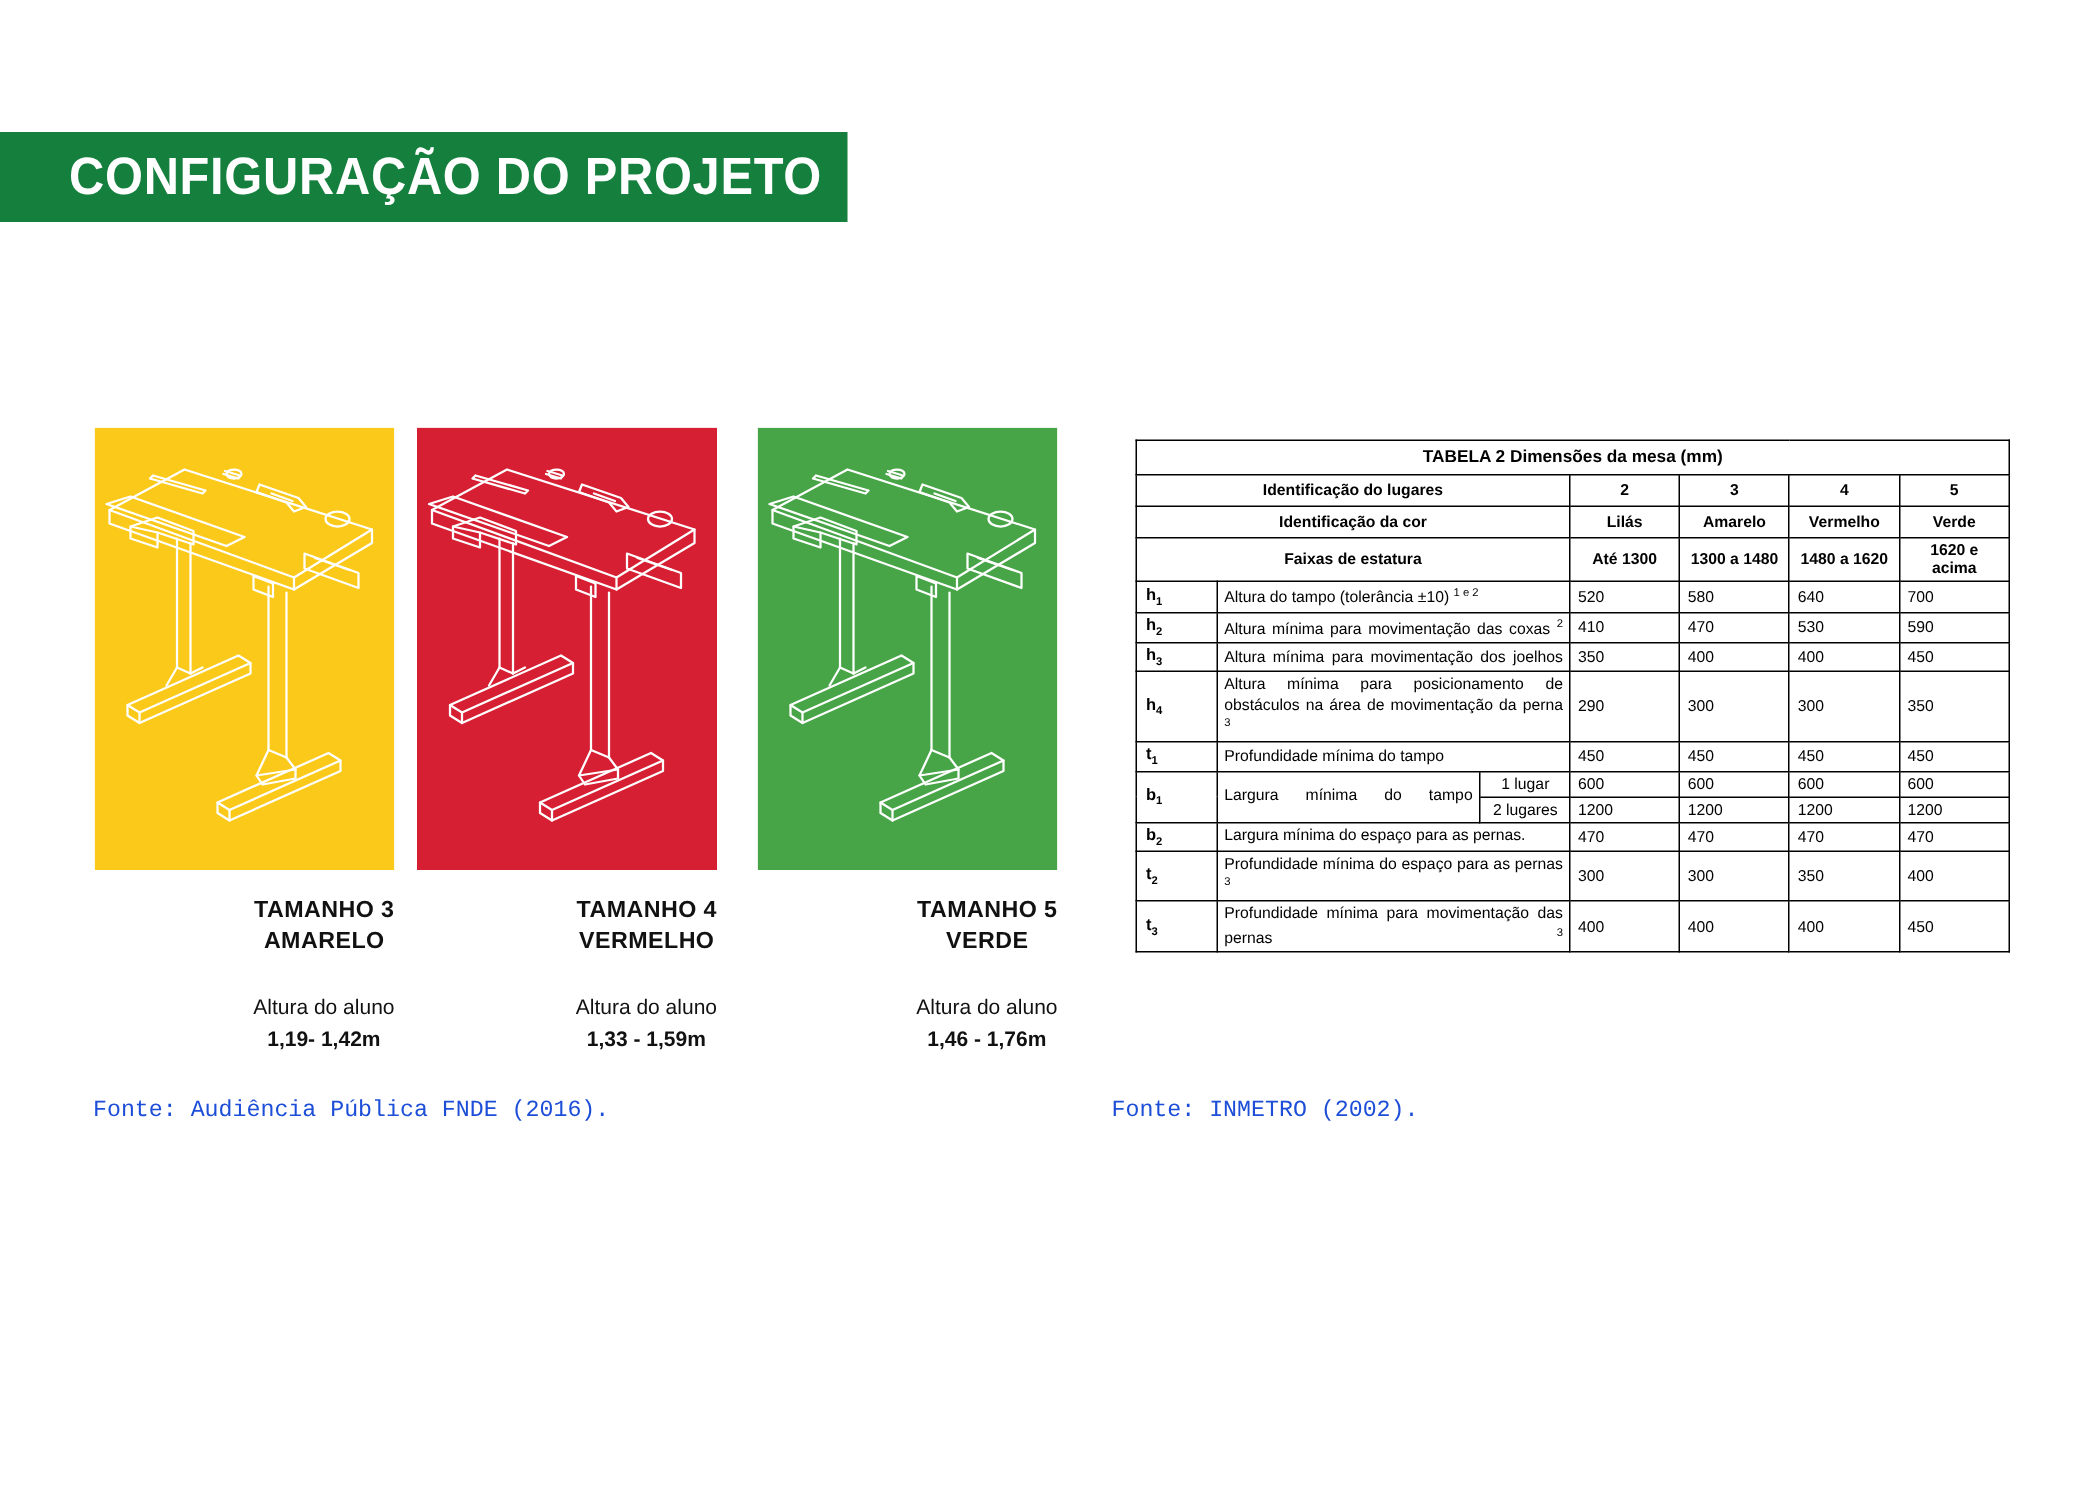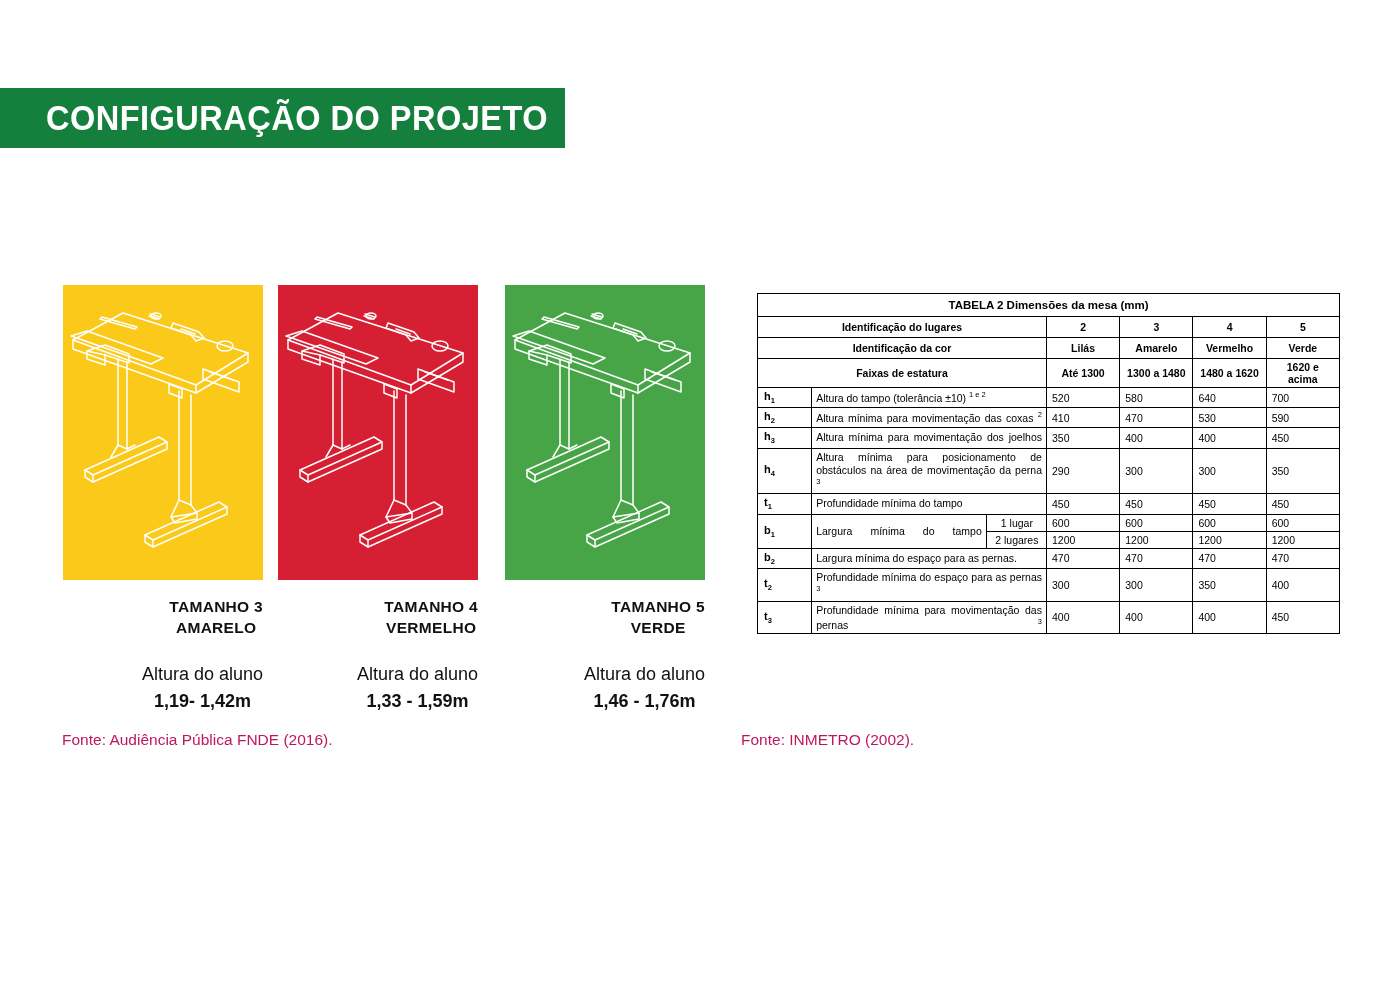--- a/index.html
+++ b/index.html
@@ -35,27 +35,27 @@
   .card-swatch{
     width:200px;height:295px;position:relative;overflow:hidden;
   }
   .card-swatch svg{position:absolute;left:0;top:0;width:200px;height:295px;}
 
   .card-title{
     margin-top:17px;font-weight:bold;font-size:15.5px;line-height:1.35;
     text-align:center;letter-spacing:0.3px;white-space:pre-line;
   }
   .card-sub{
-    margin-top:22px;font-size:18px;line-height:1.5;text-align:center;
+    margin-top:22px;font-size:14px;line-height:1.5;text-align:center;
   }
   .card-sub .range{font-weight:bold;display:block;}
 
   
   .source{
-    position:absolute;font-size:15.5px;color:#be185d;white-space:nowrap;
+    position:absolute;font-size:15.5px;color:#1d4ed8;white-space:nowrap;font-family:Liberation Mono, monospace;
   }
   #source-left{left:62px;top:731px;}
   #source-right{left:741px;top:731px;}
 
   
   #dim-table-wrap{
     position:absolute;left:757px;top:293px;width:583px;
   }
   table.dim{
     border-collapse:collapse;width:583px;

